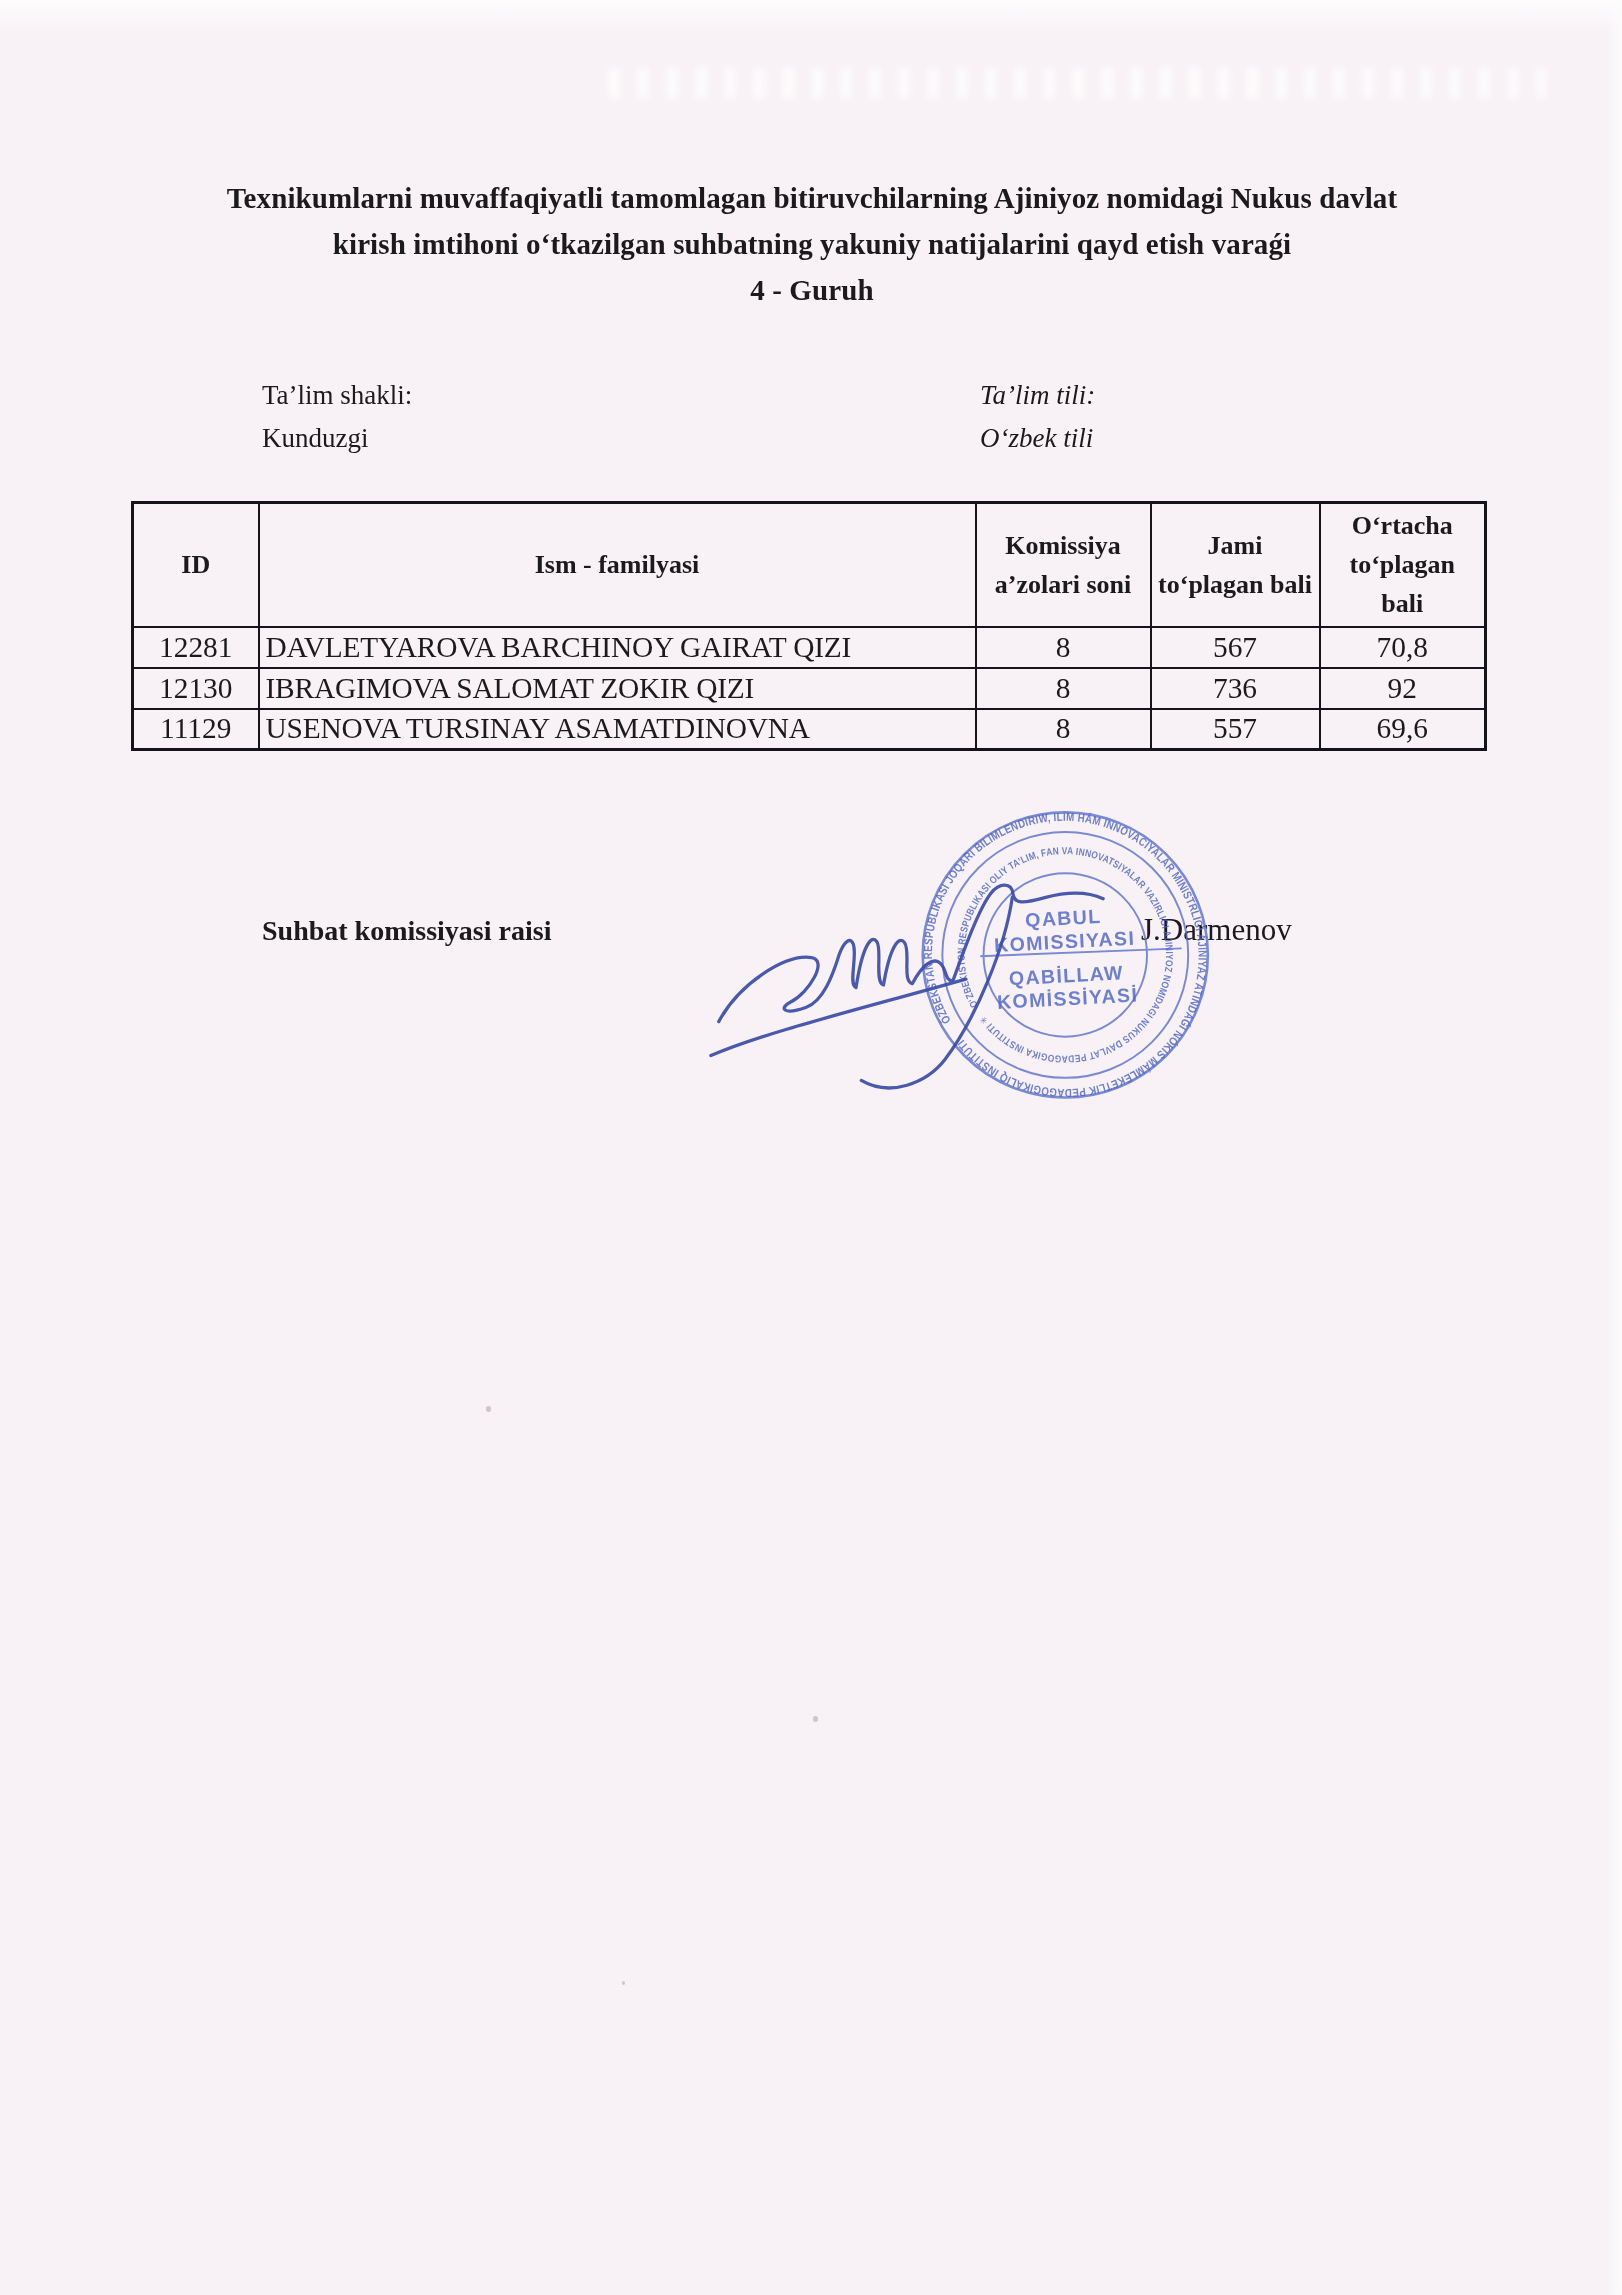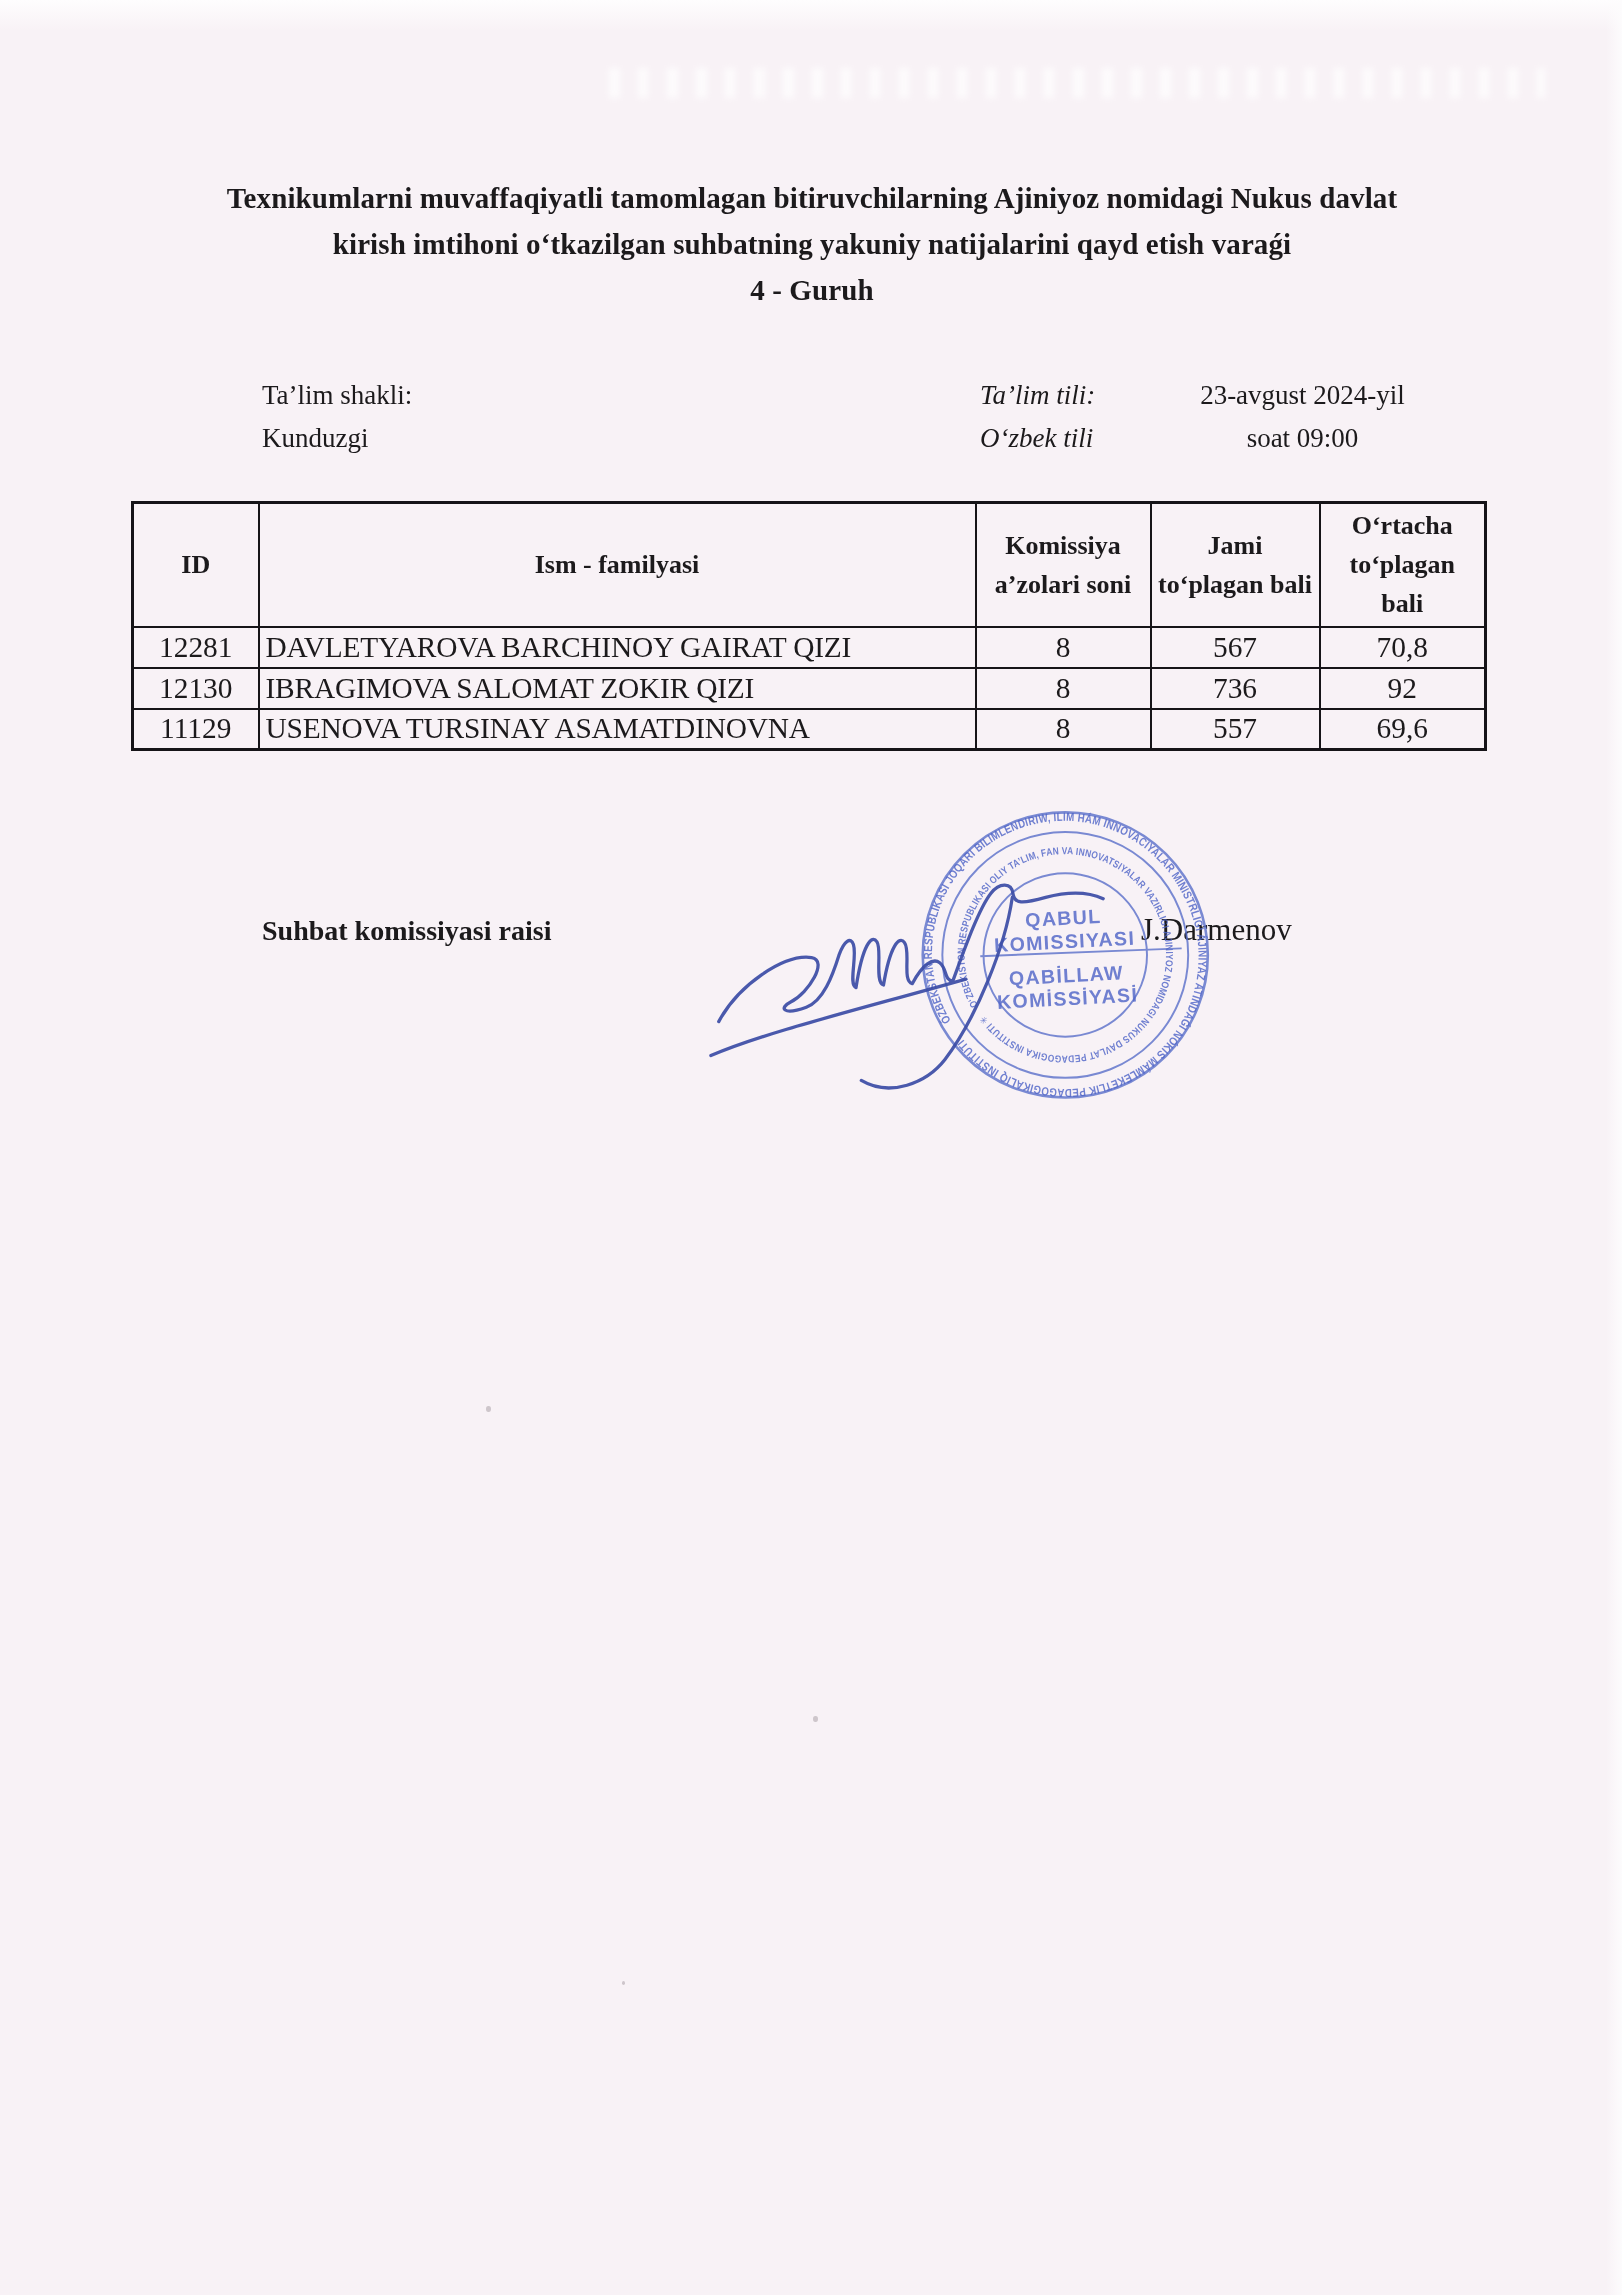--- a/index.html
+++ b/index.html
@@ -73,24 +73,20 @@
     <div>4 - Guruh</div>
   </div>
 
   <div class="meta meta-col1">
     <div>Ta’lim shakli:</div>
     <div>Kunduzgi</div>
   </div>
   <div class="meta meta-col2">
     <div>Ta’lim tili:</div>
     <div>Oʻzbek tili</div>
-  </div>
-  <div class="meta meta-col3">
-    <div>23-avgust 2024-yil</div>
-    <div>soat 09:00</div>
   </div>
 
   <table class="results">
     <colgroup>
       <col style="width:126px">
         <col style="width:717px">
         <col style="width:175px">
       <col style="width:169px">
         <col style="width:166px">
     </colgroup>

